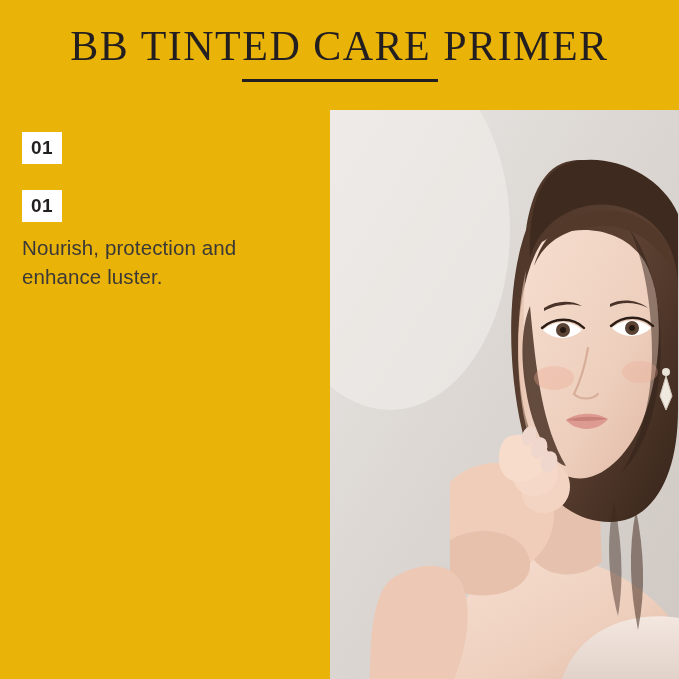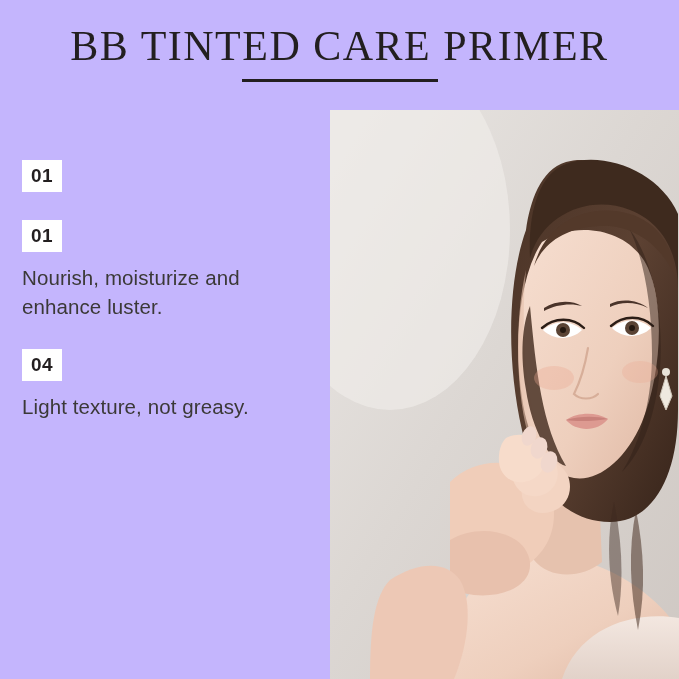--- a/index.html
+++ b/index.html
@@ -8,21 +8,21 @@
     padding: 0;
     background: #ffffff;
   }
   body {
     font-family: "Liberation Sans", sans-serif;
   }
   .poster {
     position: relative;
     width: 679px;
     height: 679px;
-    background: #c4b5fd;
+    background: #eab308;
     overflow: hidden;
   }
   .title-block {
     position: absolute;
     left: 0;
     top: 22px;
     width: 679px;
     text-align: center;
   }
   .title {
@@ -42,21 +42,20 @@
   }
   
   .features {
     position: absolute;
     left: 22px;
     top: 132px;
     width: 300px;
   }
   .feature {
     margin-bottom: 26px;
-    margin-top: 28px;
   }
   .feature:last-child { margin-bottom: 0; }
   .num-badge {
     display: inline-block;
     background: #ffffff;
     color: #231f20;
     font-family: "Liberation Sans", sans-serif;
     font-weight: bold;
     font-size: 19px;
     line-height: 1;
@@ -95,28 +94,24 @@
   </div>
 
   <div class="features">
 
     <div class="feature">
       <span class="num-badge">01</span>
     </div>
 
     <div class="feature">
       <span class="num-badge">01</span>
-      <div class="feature-text">Nourish, moisturize and enhance luster.</div>
+      <div class="feature-text">Nourish, protection and enhance luster.</div>
     </div>
 
 
-    <div class="feature">
-      <span class="num-badge">04</span>
-      <div class="feature-text">Light texture, not greasy.</div>
-    </div>
 
   </div>
 
   <div class="photo">
     <svg width="349" height="569" viewBox="0 0 349 569" xmlns="http://www.w3.org/2000/svg" aria-hidden="true">
       <defs>
         <linearGradient id="bgGrad" x1="0" y1="0" x2="1" y2="1">
           <stop offset="0%" stop-color="#e9e6e3"></stop>
           <stop offset="45%" stop-color="#dcd7d3"></stop>
           <stop offset="100%" stop-color="#cfc8c3"></stop>

